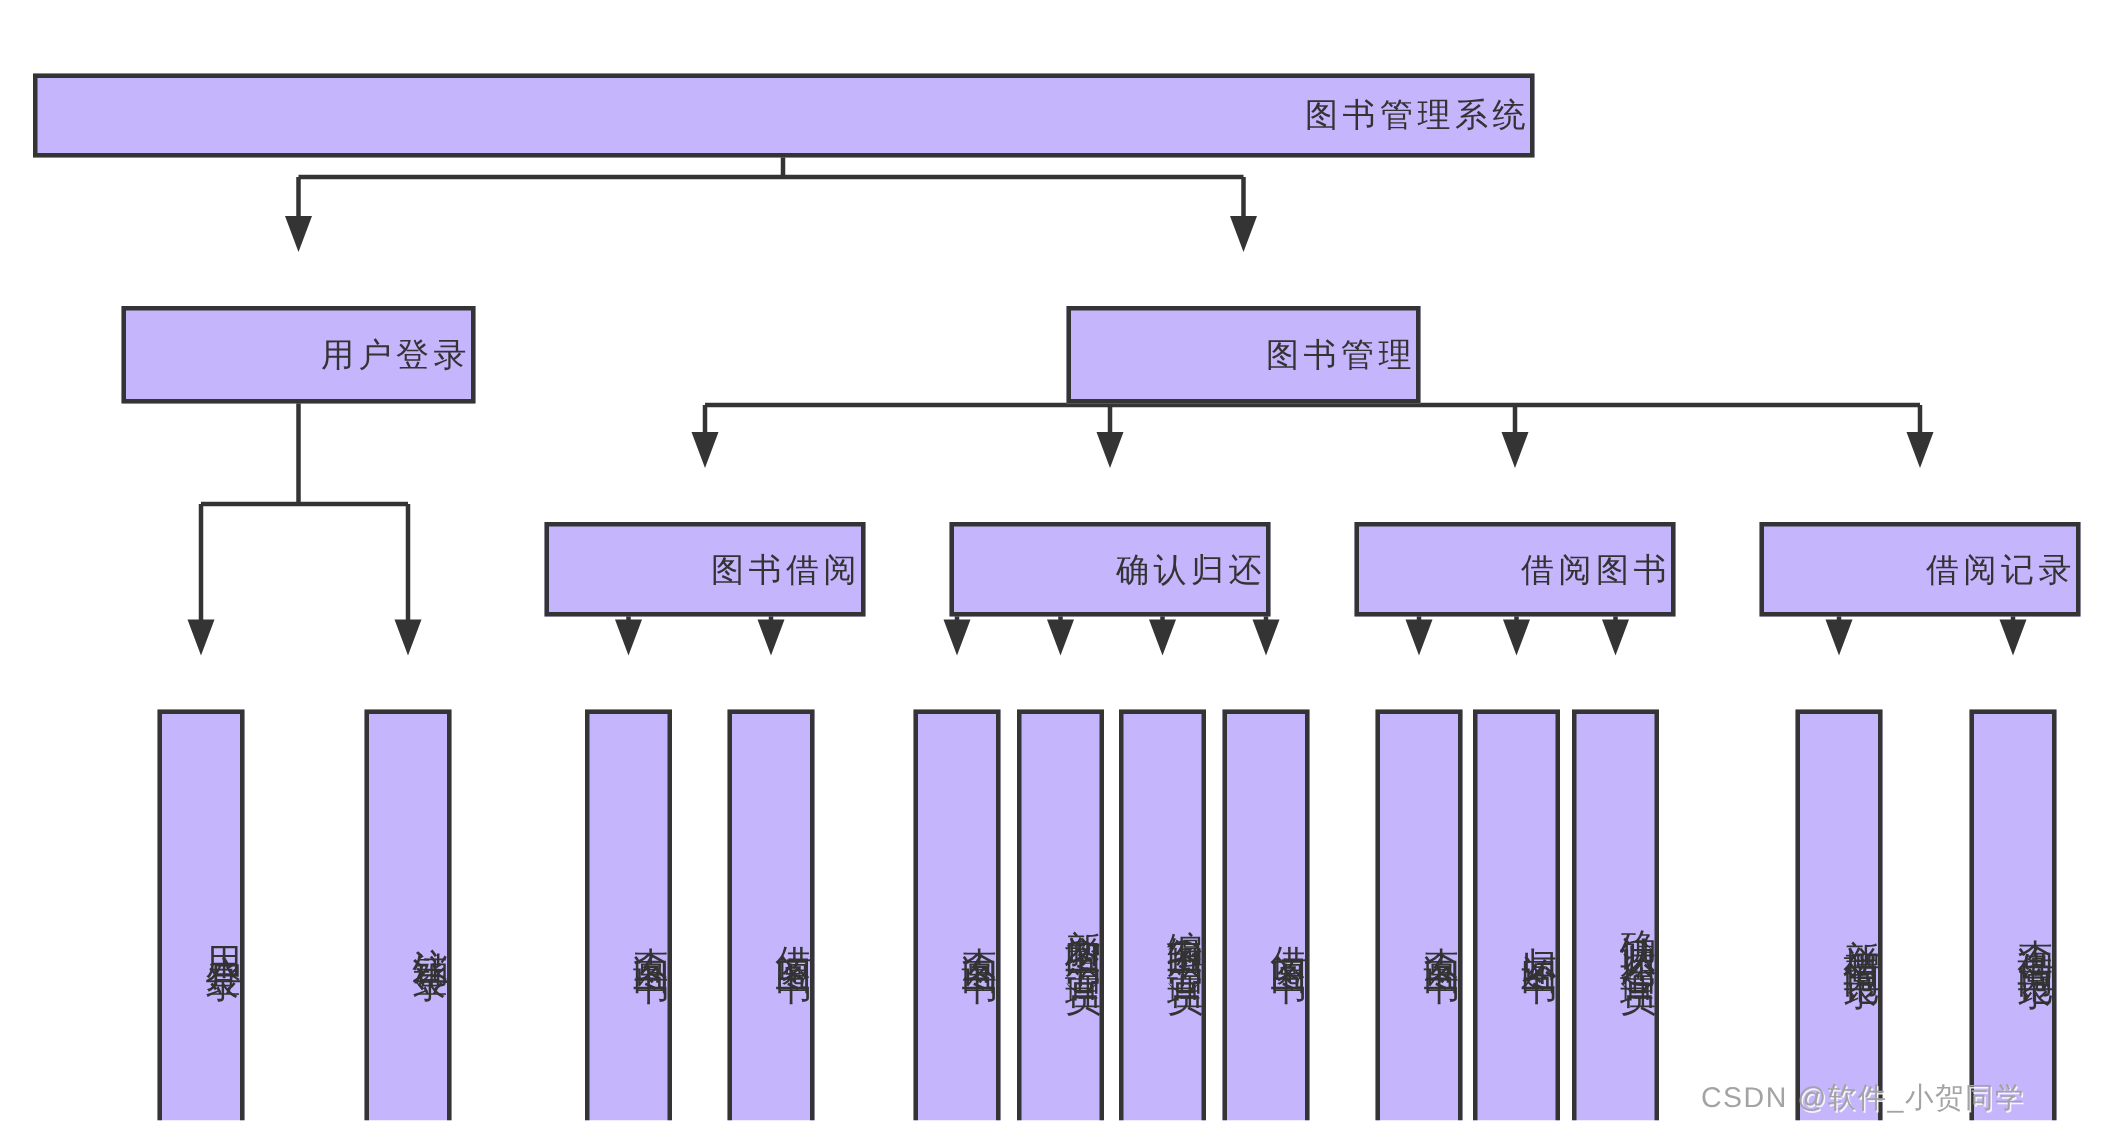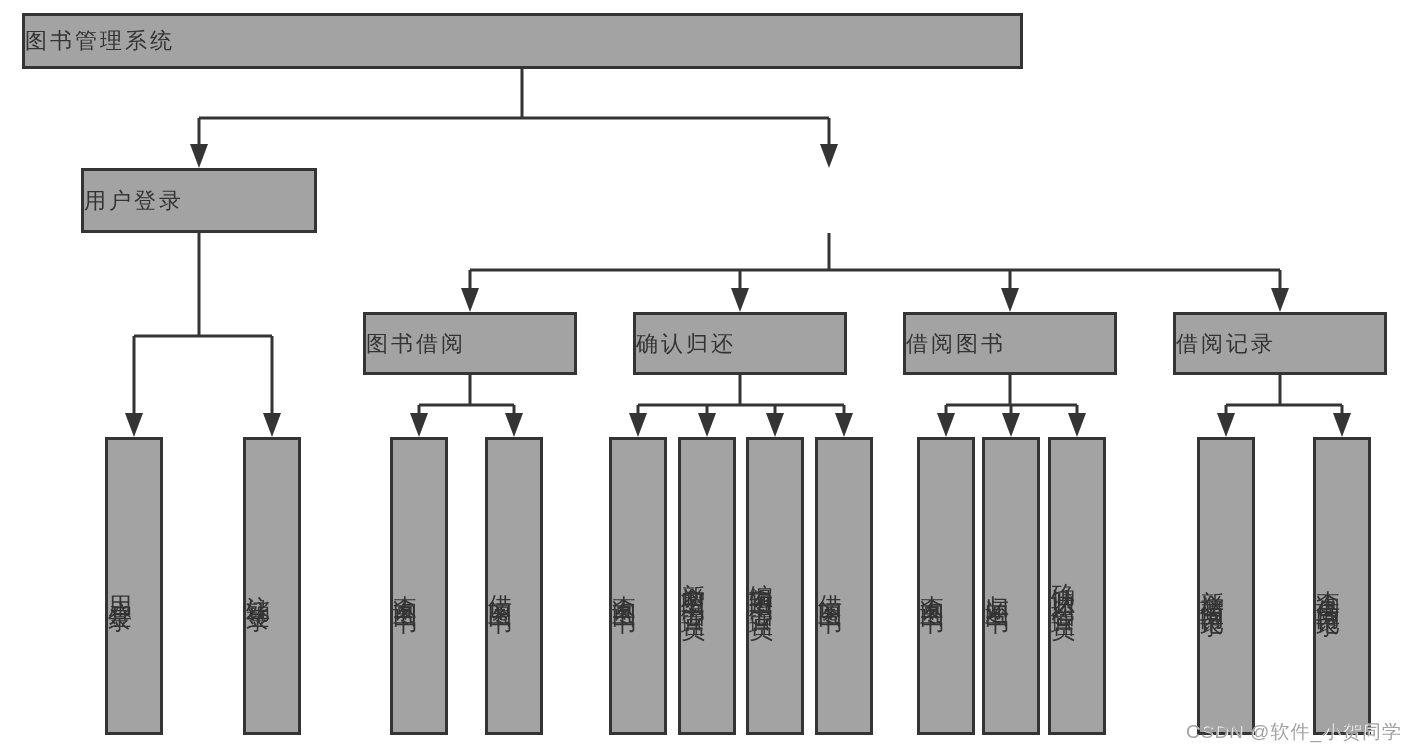--- a/index.html
+++ b/index.html
@@ -17,26 +17,27 @@
   }
   .connectors {
     position: absolute;
     left: 0;
     top: 0;
     z-index: 1;
   }
   .node {
     position: absolute;
     box-sizing: border-box;
-    background: #a3a3a3;
+    background: #c4b5fd;
     border: 3px solid #343434;
     display: flex;
     align-items: center;
-    justify-content: flex-start;
+    justify-content: flex-end;
     z-index: 2;
+    margin-top: 36px;
   }
   .node .label {
     color: #333333;
     white-space: nowrap;
   }
   .hbox .label {
     font-size: 22px;
     letter-spacing: 3px;
   }
   .root-box .label {
@@ -51,21 +52,21 @@
   .vbox .label {
     writing-mode: vertical-rl;
     text-orientation: mixed;
     font-size: 24px;
     letter-spacing: 5px;
     white-space: normal;
     line-height: 1;
   }
   .watermark {
     position: absolute;
-    left: 1186px;
+    left: 1134px;
     top: 719px;
     font-size: 19px;
     color: #a3a3a3;
     text-shadow: 1px 1px 0 rgba(255,255,255,0.85);
     z-index: 3;
     letter-spacing: 1px;
   }
 </style>
 </head>
 <body>
@@ -104,20 +105,23 @@
       <polygon points="1333,413 1351,413 1342,437"></polygon>
     </g>
   </svg>
 
   <div class="node hbox root-box" style="left:22px; top:13px; width:1001px; height:56px;">
     <span class="label">图书管理系统</span>
   </div>
 
   <div class="node hbox" style="left:81px; top:168px; width:236px; height:65px;">
     <span class="label">用户登录</span>
+  </div>
+  <div class="node hbox" style="left:711px; top:168px; width:236px; height:65px;">
+    <span class="label">图书管理</span>
   </div>
 
   <div class="node hbox" style="left:363px; top:312px; width:214px; height:63px;">
     <span class="label">图书借阅</span>
   </div>
   <div class="node hbox" style="left:633px; top:312px; width:214px; height:63px;">
     <span class="label">确认归还</span>
   </div>
   <div class="node hbox" style="left:903px; top:312px; width:214px; height:63px;">
     <span class="label">借阅图书</span>

